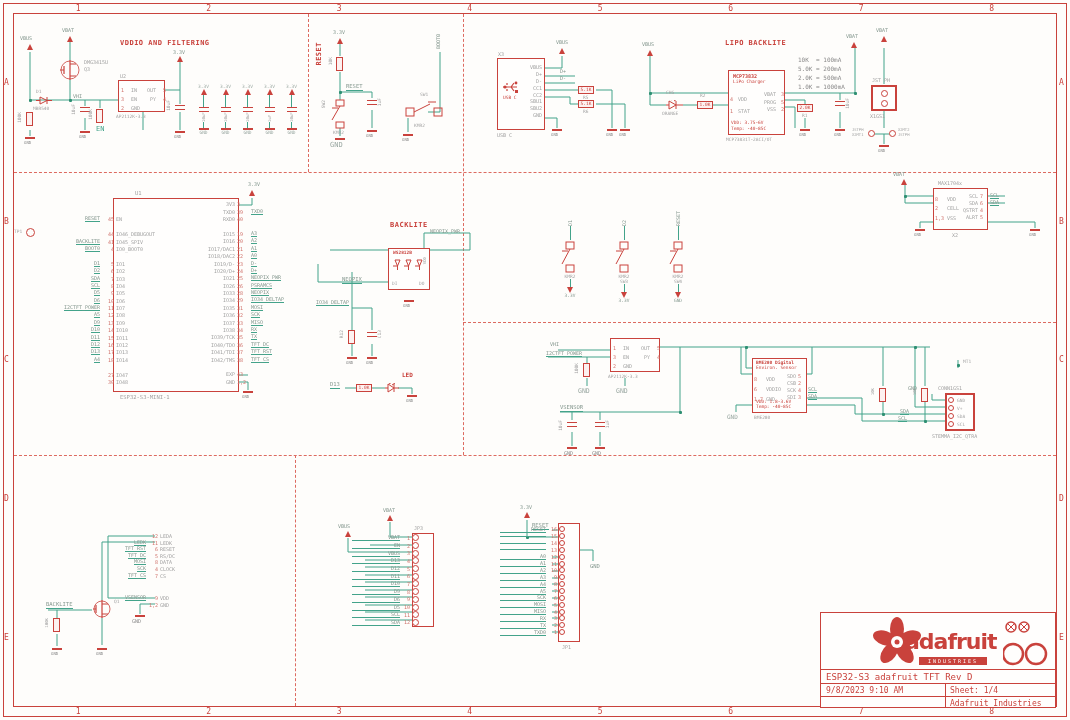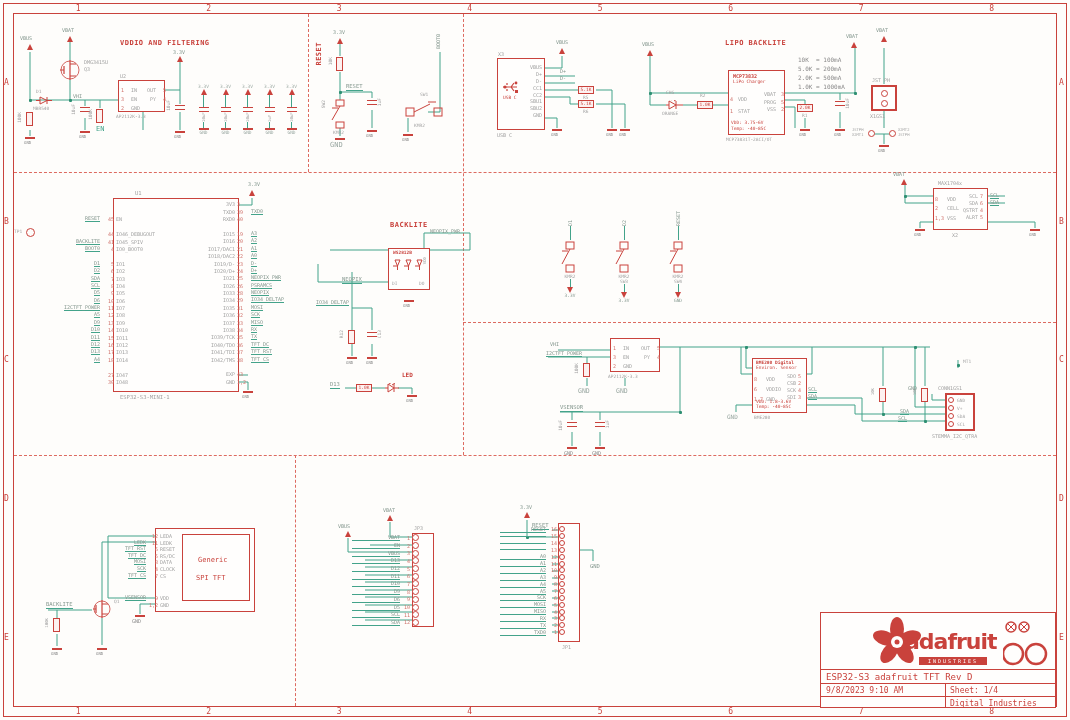--- a/index.html
+++ b/index.html
@@ -865,25 +865,20 @@
     </div>
       <div style="display:flex;align-items:center;gap:3px;height:8px">
       <span class="pad" style="width:6px;height:6px"></span>
         <span class="nm" style="font-size:4.5px">SCL</span>
     </div>
     </div>
   <div class="t net" style="left:900px;top:409px;font-size:5px">SDA</div>
   <div class="t net" style="left:898px;top:416px;font-size:5px">SCL</div>
   <div class="t nm" style="left:932px;top:434px;font-size:5px">STEMMA_I2C_QTRA</div>
 
-  <div class="ic" style="left:155px;top:528px;width:100px;height:84px">
-    <div class="abs" style="left:26px;top:5px;right:4px;bottom:10px;border:1px solid #c9423c"></div>
-    <div class="t red" style="left:42px;top:28px;font-size:7px">Generic</div>
-    <div class="t red" style="left:40px;top:46px;font-size:7px">SPI TFT</div>
-  </div>
   <div class="abs" style="left:108px;top:532px">
       <div class="prow" style="grid-template-columns:38px 10px 24px;height:6.6px">
       <span class="net"></span>
         <span class="pn" style="justify-self:end">12</span>
         <span class="nm">LEDA</span>
     </div>
       <div class="prow" style="grid-template-columns:38px 10px 24px;height:6.6px">
       <span class="net">LEDK</span>
         <span class="pn" style="justify-self:end">11</span>
         <span class="nm">LEDK</span>
@@ -1119,16 +1114,16 @@
       <circle cx="10" cy="33" r="10" stroke="#c9423c" fill="none" stroke-width="2.5"></circle>
       <circle cx="33" cy="33" r="10" stroke="#c9423c" fill="none" stroke-width="2.5"></circle>
     </svg>
     <div class="abs" style="left:0;top:56px;right:0;border-top:1.2px solid #c9423c"></div>
     <div class="t red" style="left:5px;top:60px;font-size:9px">ESP32-S3 adafruit TFT Rev D</div>
     <div class="abs" style="left:0;top:70px;right:0;border-top:1.2px solid #c9423c"></div>
     <div class="t red" style="left:5px;top:74px;font-size:8px">9/8/2023 9:10 AM</div>
     <div class="abs" style="left:0;top:83px;right:0;border-top:1.2px solid #c9423c"></div>
     <div class="abs" style="left:124px;top:70px;bottom:0;border-left:1.2px solid #c9423c"></div>
     <div class="t red" style="left:129px;top:74px;font-size:8px">Sheet: 1/4</div>
-    <div class="t red" style="left:129px;top:87px;font-size:8px">Digital Industries</div>
+    <div class="t red" style="left:129px;top:87px;font-size:8px">Adafruit Industries</div>
   </div>
 
 </div>
 
 </body></html>

